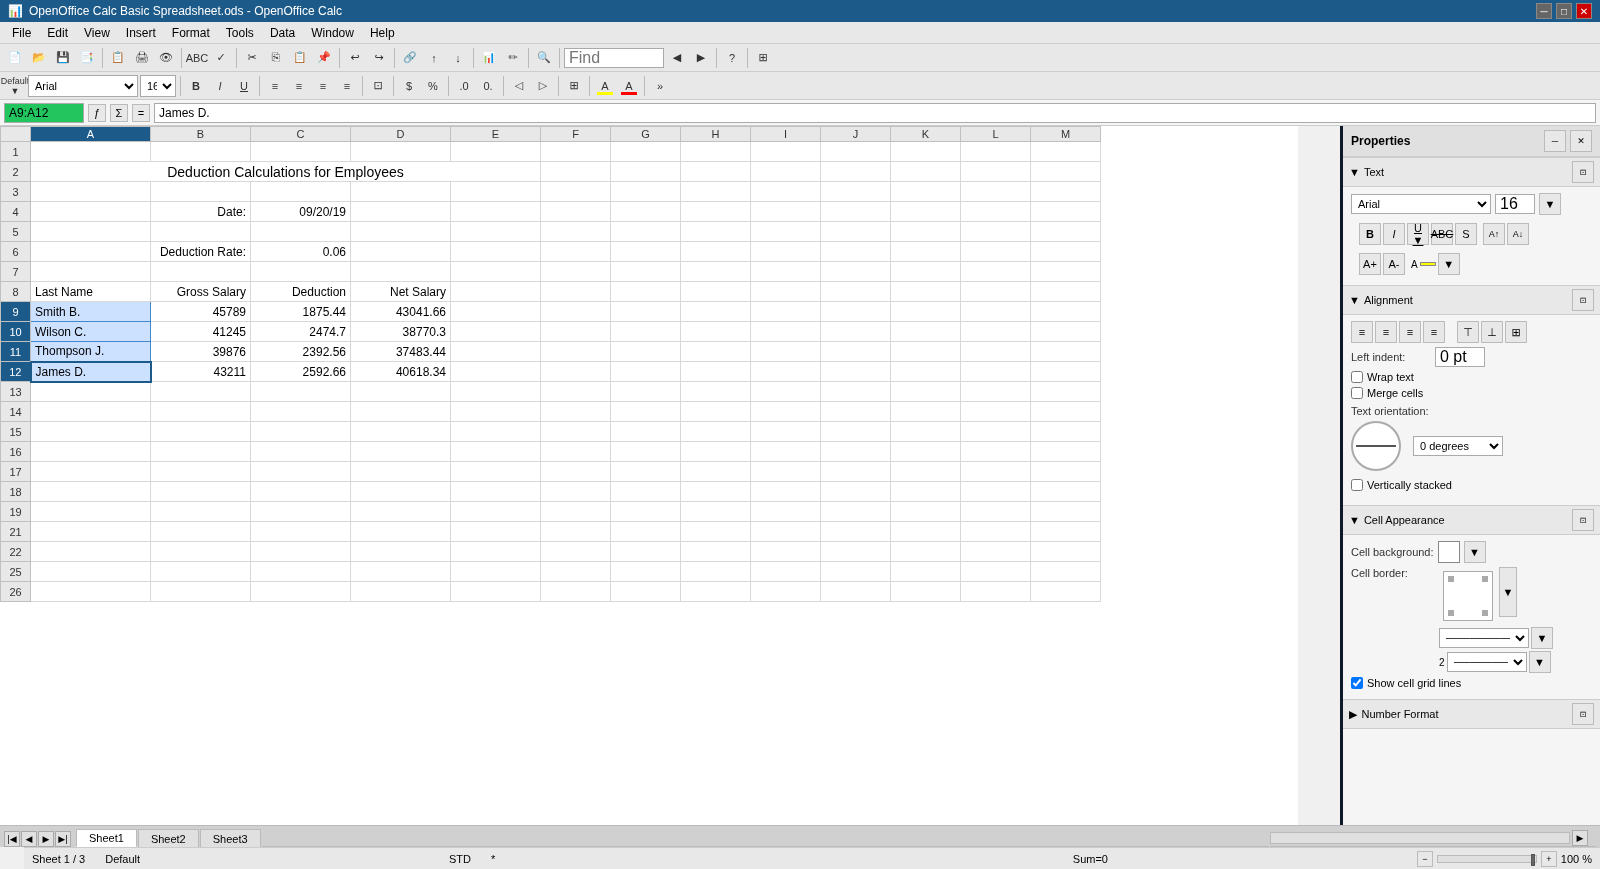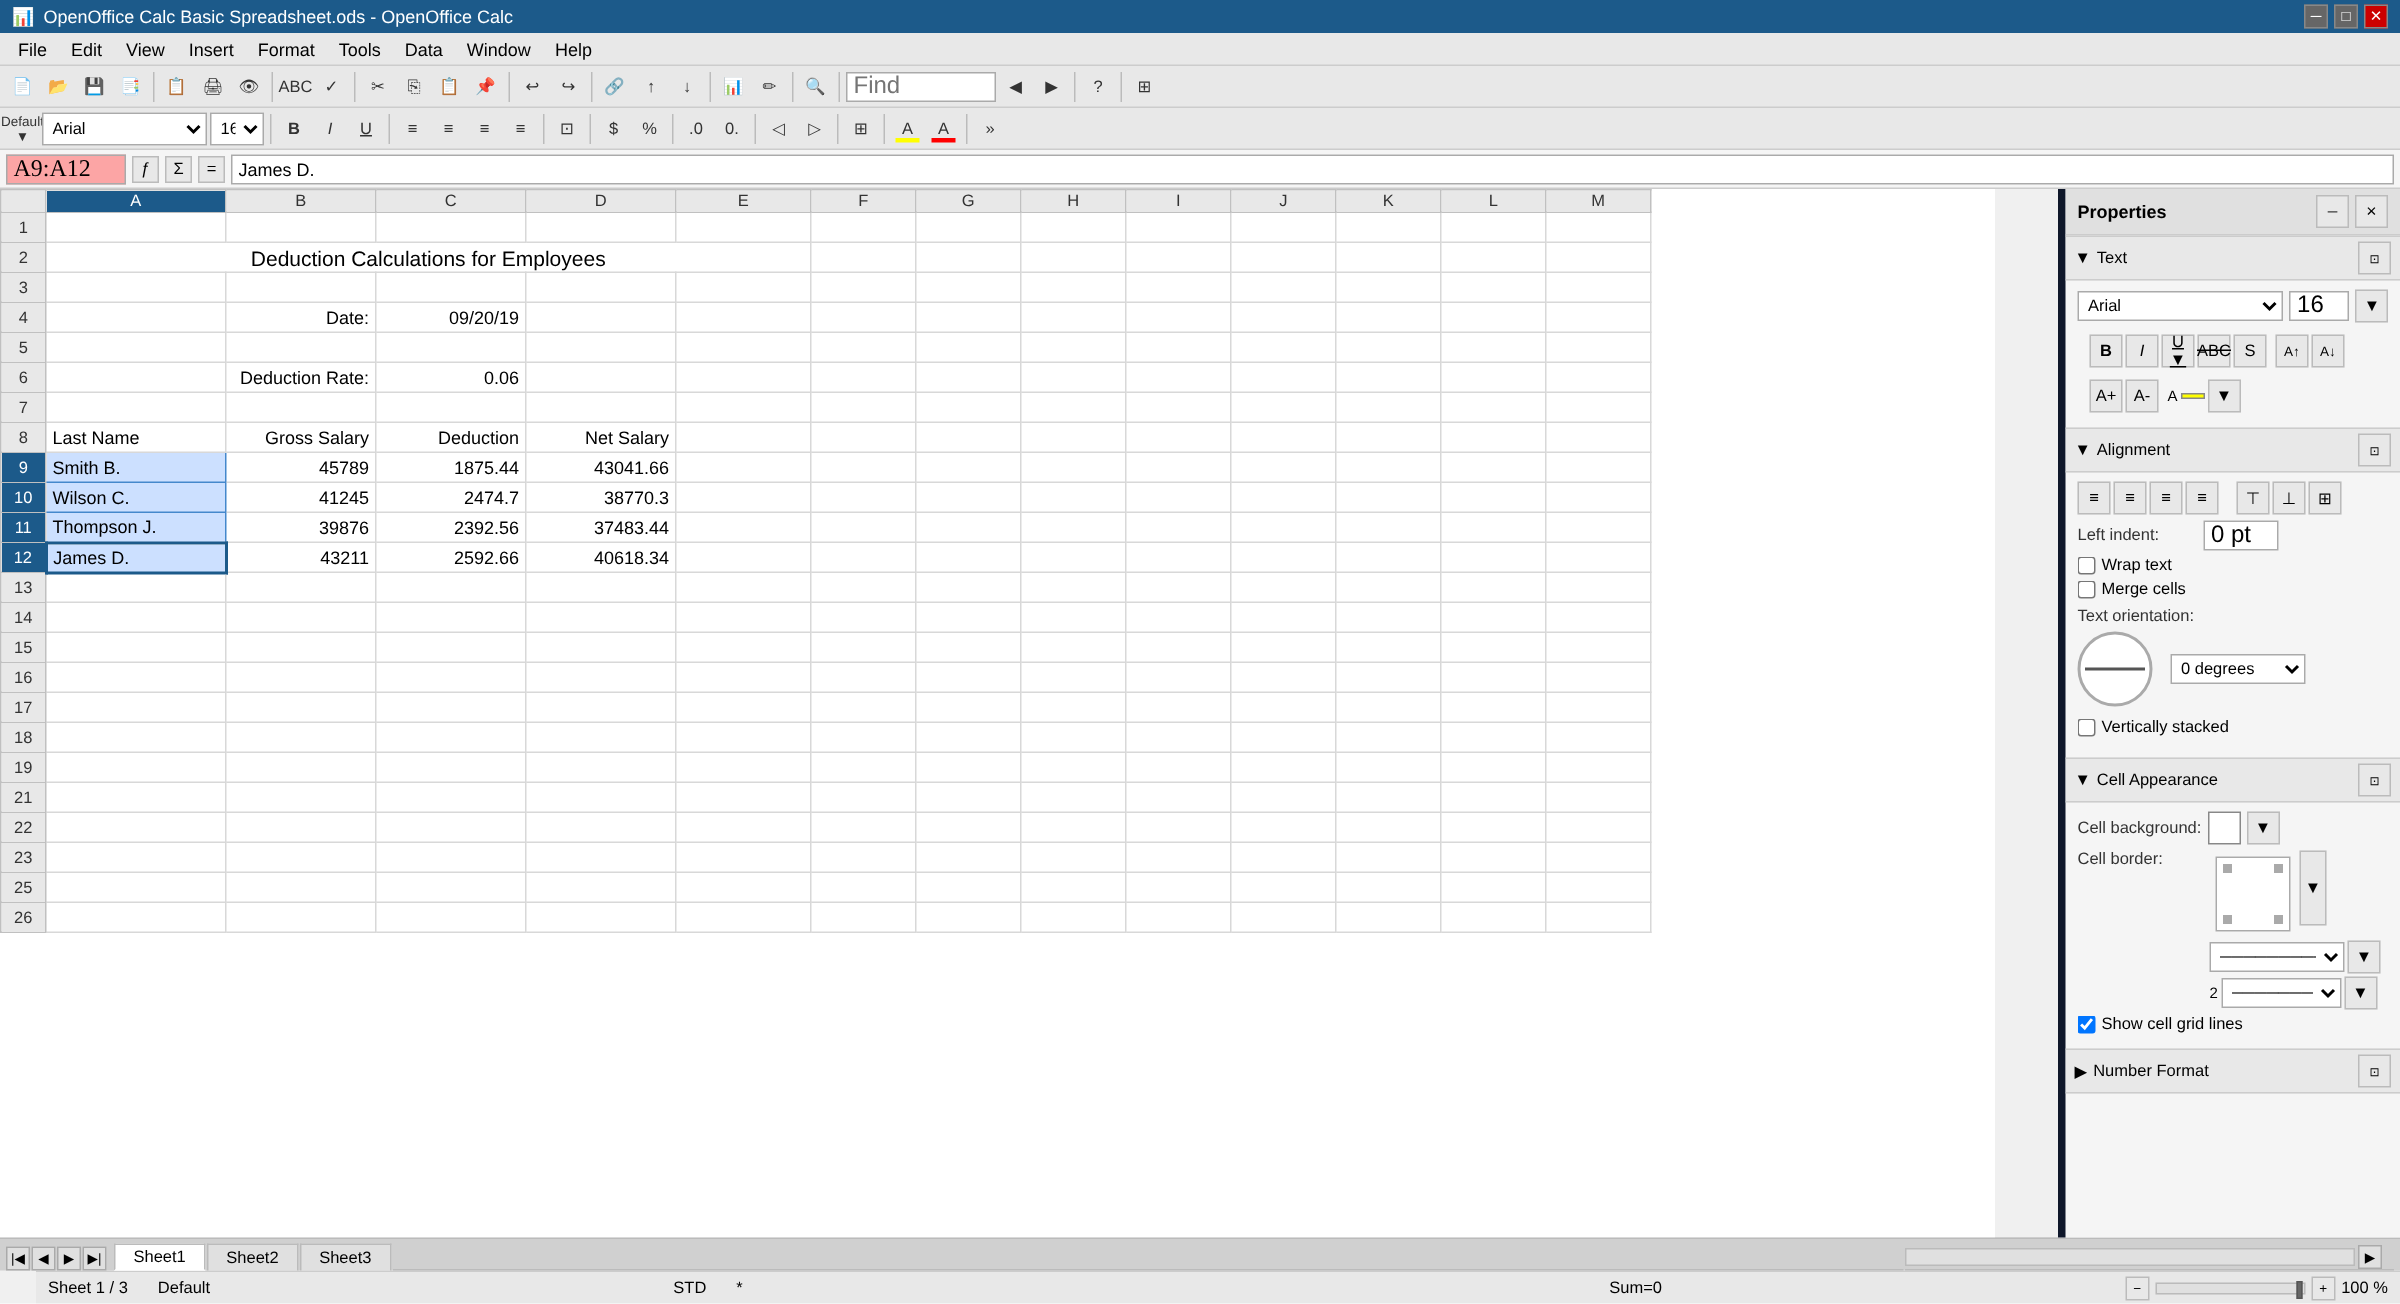--- a/index.html
+++ b/index.html
@@ -71,23 +71,22 @@
       align-items: center;
       border-bottom: 1px solid #ccc;
       padding: 0 4px;
       gap: 4px;
     }
     #cell-ref {
       width: 80px;
       height: 20px;
       border: 1px solid #aaa;
       padding: 1px 4px;
-      font-size: 16px;
-      background: #fca5a5;
-      font-family: Liberation Serif, serif;
+      font-size: 12px;
+      background: #22c55e;
     }
     .formula-btn {
       width: 18px; height: 18px;
       border: 1px solid #bbb;
       background: #e8e8e8;
       cursor: pointer;
       font-size: 11px;
       display: flex; align-items: center; justify-content: center;
     }
     #formula-input {
@@ -180,23 +179,23 @@
     .col-b { width: 100px; min-width: 100px; }
     .col-c { width: 100px; min-width: 100px; }
     .col-d { width: 100px; min-width: 100px; }
     .col-e { width: 90px; min-width: 90px; }
     .col-other { width: 70px; min-width: 70px; }
 
     .text-right { text-align: right; }
 
     
     #properties {
-      width: 228px;
+      width: 260px;
       background: #f5f5f5;
-      border-left: 5px solid #0f172a;
+      border-left: 3px solid #0f172a;
       overflow-y: auto;
       height: 100%;
       font-size: 11px;
       margin-left: 42px;
     }
 
     .prop-header {
       display: flex;
       align-items: center;
       justify-content: space-between;
@@ -885,36 +884,20 @@
               <td></td>
               <td></td>
               <td></td>
               <td></td>
               <td></td>
               <td></td>
               <td></td>
             </tr>
           <tr>
               <td class="row-header">22</td>
-              <td></td>
-              <td></td>
-              <td></td>
-              <td></td>
-              <td></td>
-              <td></td>
-              <td></td>
-              <td></td>
-              <td></td>
-              <td></td>
-              <td></td>
-              <td></td>
-              <td></td>
-            </tr>
-          <tr>
-              <td class="row-header">23</td>
               <td></td>
               <td></td>
               <td></td>
               <td></td>
               <td></td>
               <td></td>
               <td></td>
               <td></td>
               <td></td>
               <td></td>

